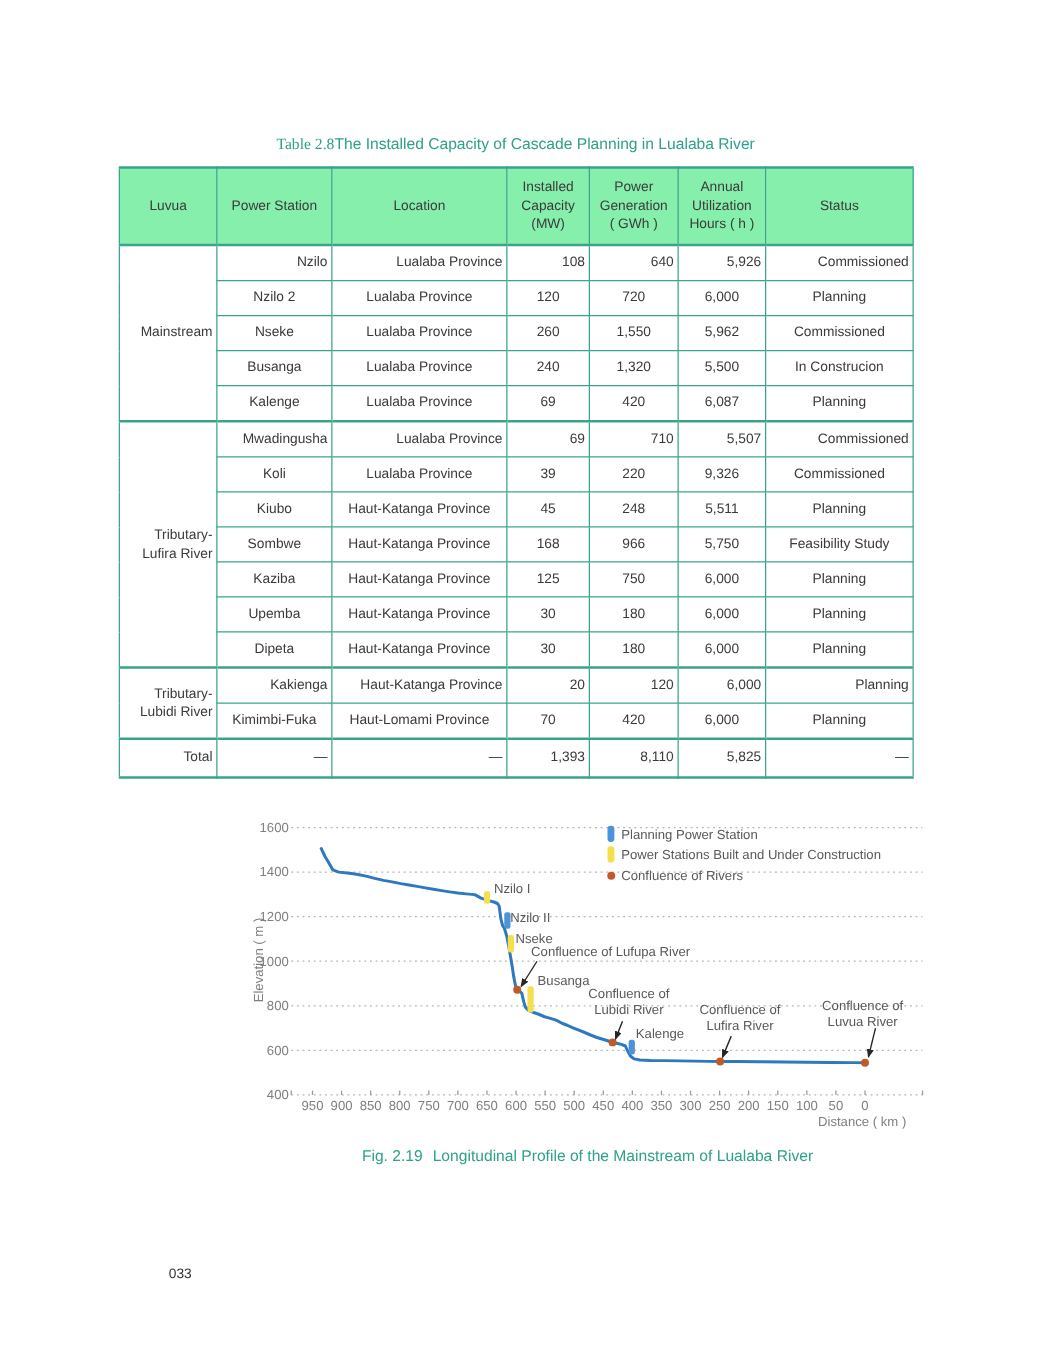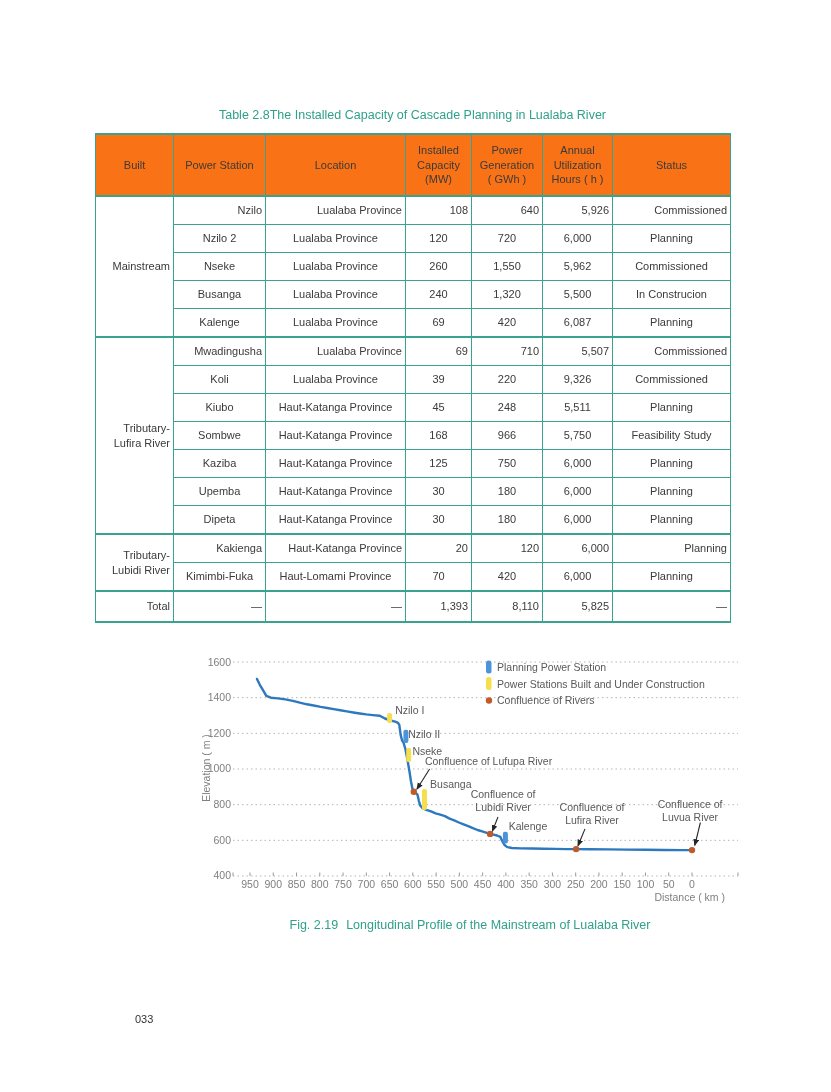--- a/index.html
+++ b/index.html
@@ -5,32 +5,32 @@
   html,body{margin:0;padding:0;}
   body{
     width:831px;height:1092px;position:relative;background:#ffffff;
     font-family:"Liberation Sans","DejaVu Sans",sans-serif;color:#3a3a3a;
     overflow:hidden;
   }
   .table-title{
     position:absolute;top:108px;left:95px;width:635px;text-align:center;
     font-size:12.5px;color:#2fa08c;
   }
-  .table-title .tlabel{}
+  .table-title .tlabel{font-family:Liberation Serif, serif;}
   .cap-table{
     position:absolute;top:133px;left:95px;width:635px;
     border-collapse:collapse;table-layout:fixed;
     border-top:2.5px solid #3aa38d;border-bottom:2.5px solid #3aa38d;
   }
   .cap-table th,.cap-table td{
     border:1px solid #3aa38d;font-size:11px;font-weight:normal;
     text-align:center;vertical-align:middle;padding:1px 3px;
     white-space:pre-line;color:#3a3a3a;line-height:1.35;
   }
-  .cap-table thead th{background:#f97316;height:58px;}
+  .cap-table thead th{background:#86efac;height:58px;}
   .cap-table thead tr{border-bottom:2px solid #3aa38d;}
   .cap-table tbody td{height:25px;}
   .cap-table tr.group-start td{border-top:2px solid #3aa38d;text-align:right;}
   .cap-table tr.total-row td{height:27px;}
   .chart-wrap{position:absolute;top:650px;left:195px;width:550px;height:262px;}
   .chart-wrap svg{display:block;}
   .grid{stroke:#b5b5b5;stroke-width:1;stroke-dasharray:1.5 3;fill:none;}
   .tick{stroke:#9a9a9a;stroke-width:1;}
   .xtick,.ytick{font-size:10.5px;fill:#7f7f7f;}
   .axlabel{font-size:10.5px;fill:#7f7f7f;}
@@ -56,21 +56,21 @@
     <col style="width:78px">
       <col style="width:92px">
       <col style="width:140px">
     <col style="width:66px">
       <col style="width:71px">
       <col style="width:70px">
       <col style="width:118px">
   </colgroup>
   <thead>
       <tr>
-        <th>Built</th>
+        <th>Luvua</th>
         <th>Power Station</th>
         <th>Location</th>
         <th>Installed
 Capacity
 (MW)</th>
         <th>Power
 Generation
 ( GWh )</th>
         <th>Annual
 Utilization

